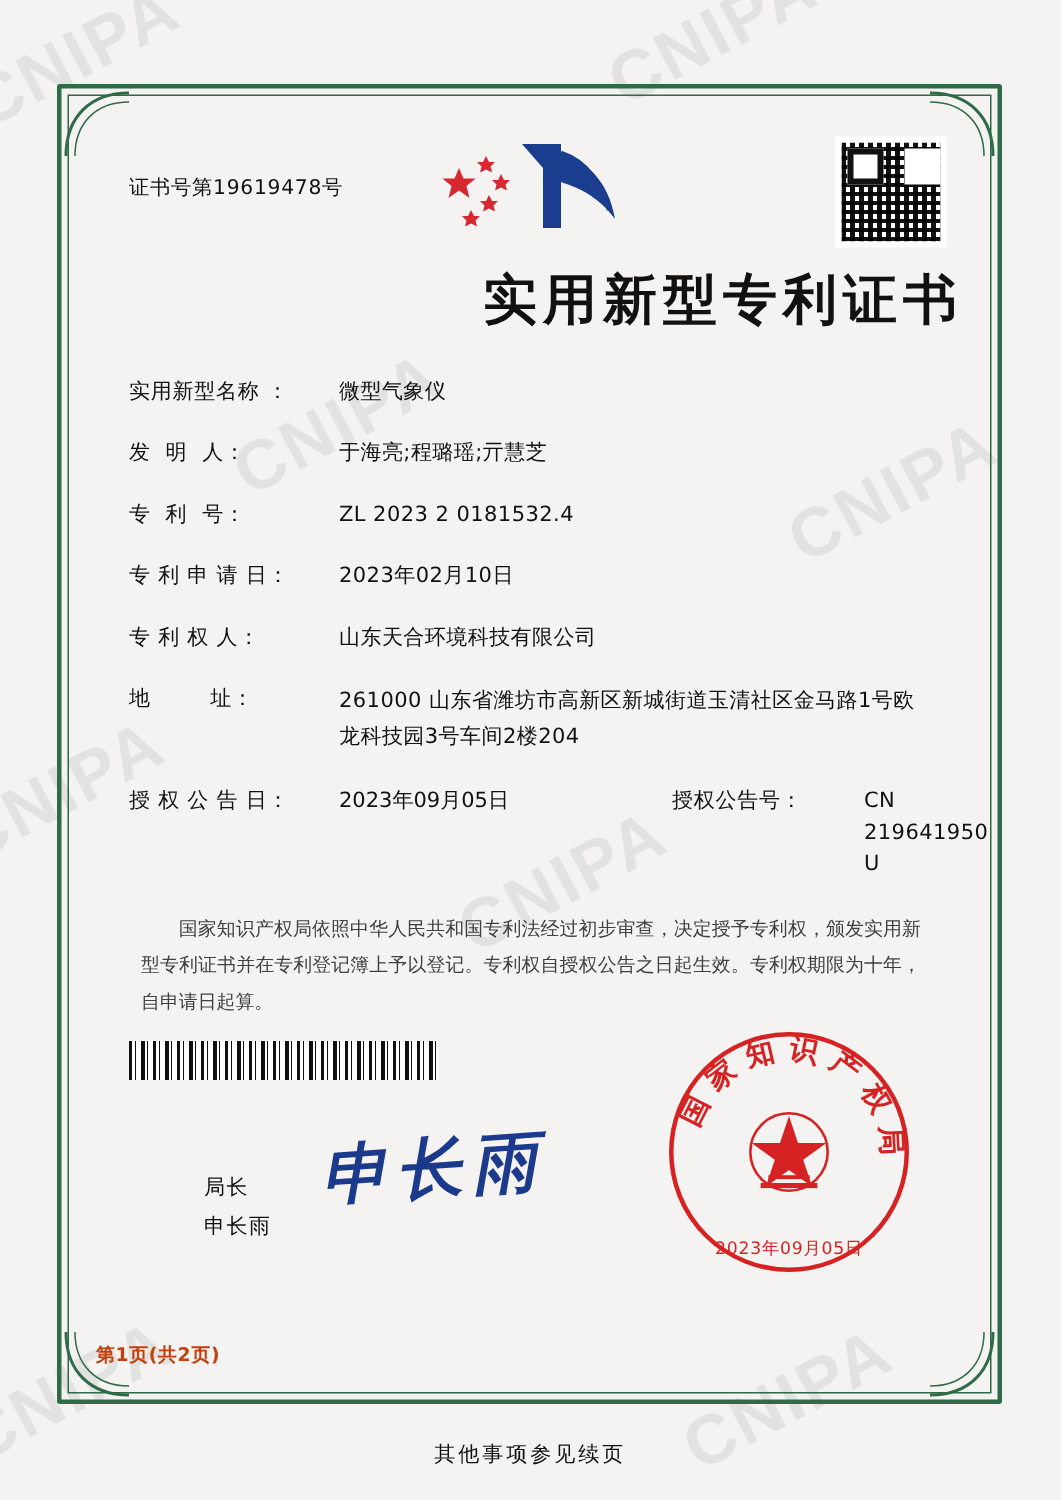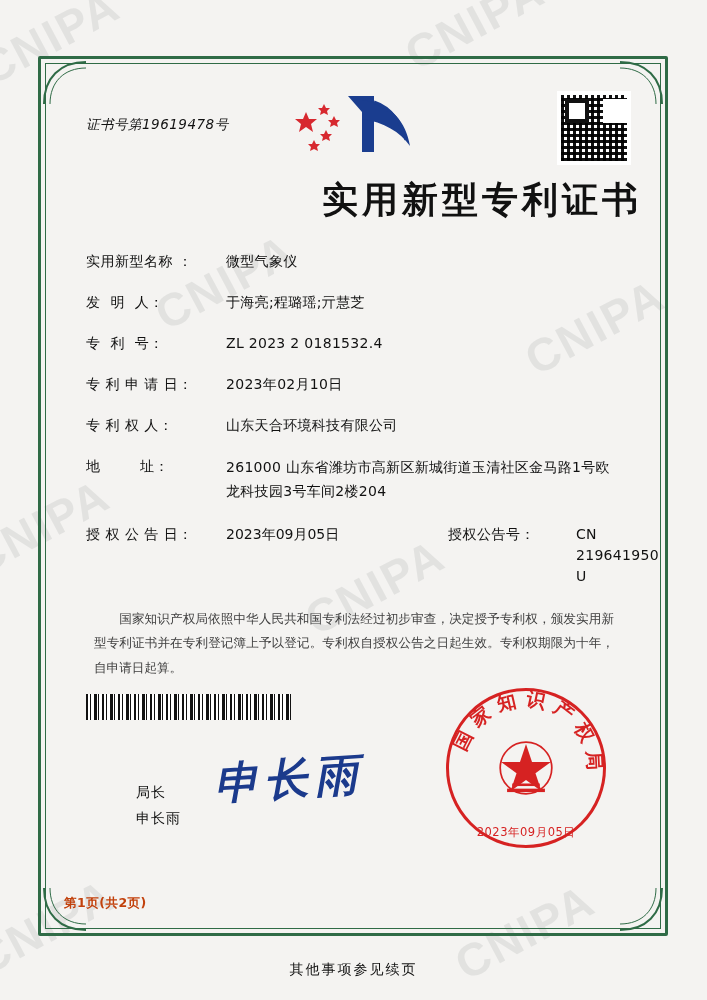--- a/index.html
+++ b/index.html
@@ -92,21 +92,20 @@
     position: relative;
     height: 92px;
   }
   .cert-no {
     position: absolute;
     left: 22px;
     top: 42px;
     font-size: 13.5px;
     color: #111;
     letter-spacing: .5px;
-    font-style: italic;
   }
   .logo {
     position: absolute;
     left: 50%;
     transform: translateX(-50%);
     top: 18px;
     width: 130px;
     height: 72px;
   }
   .qr {

